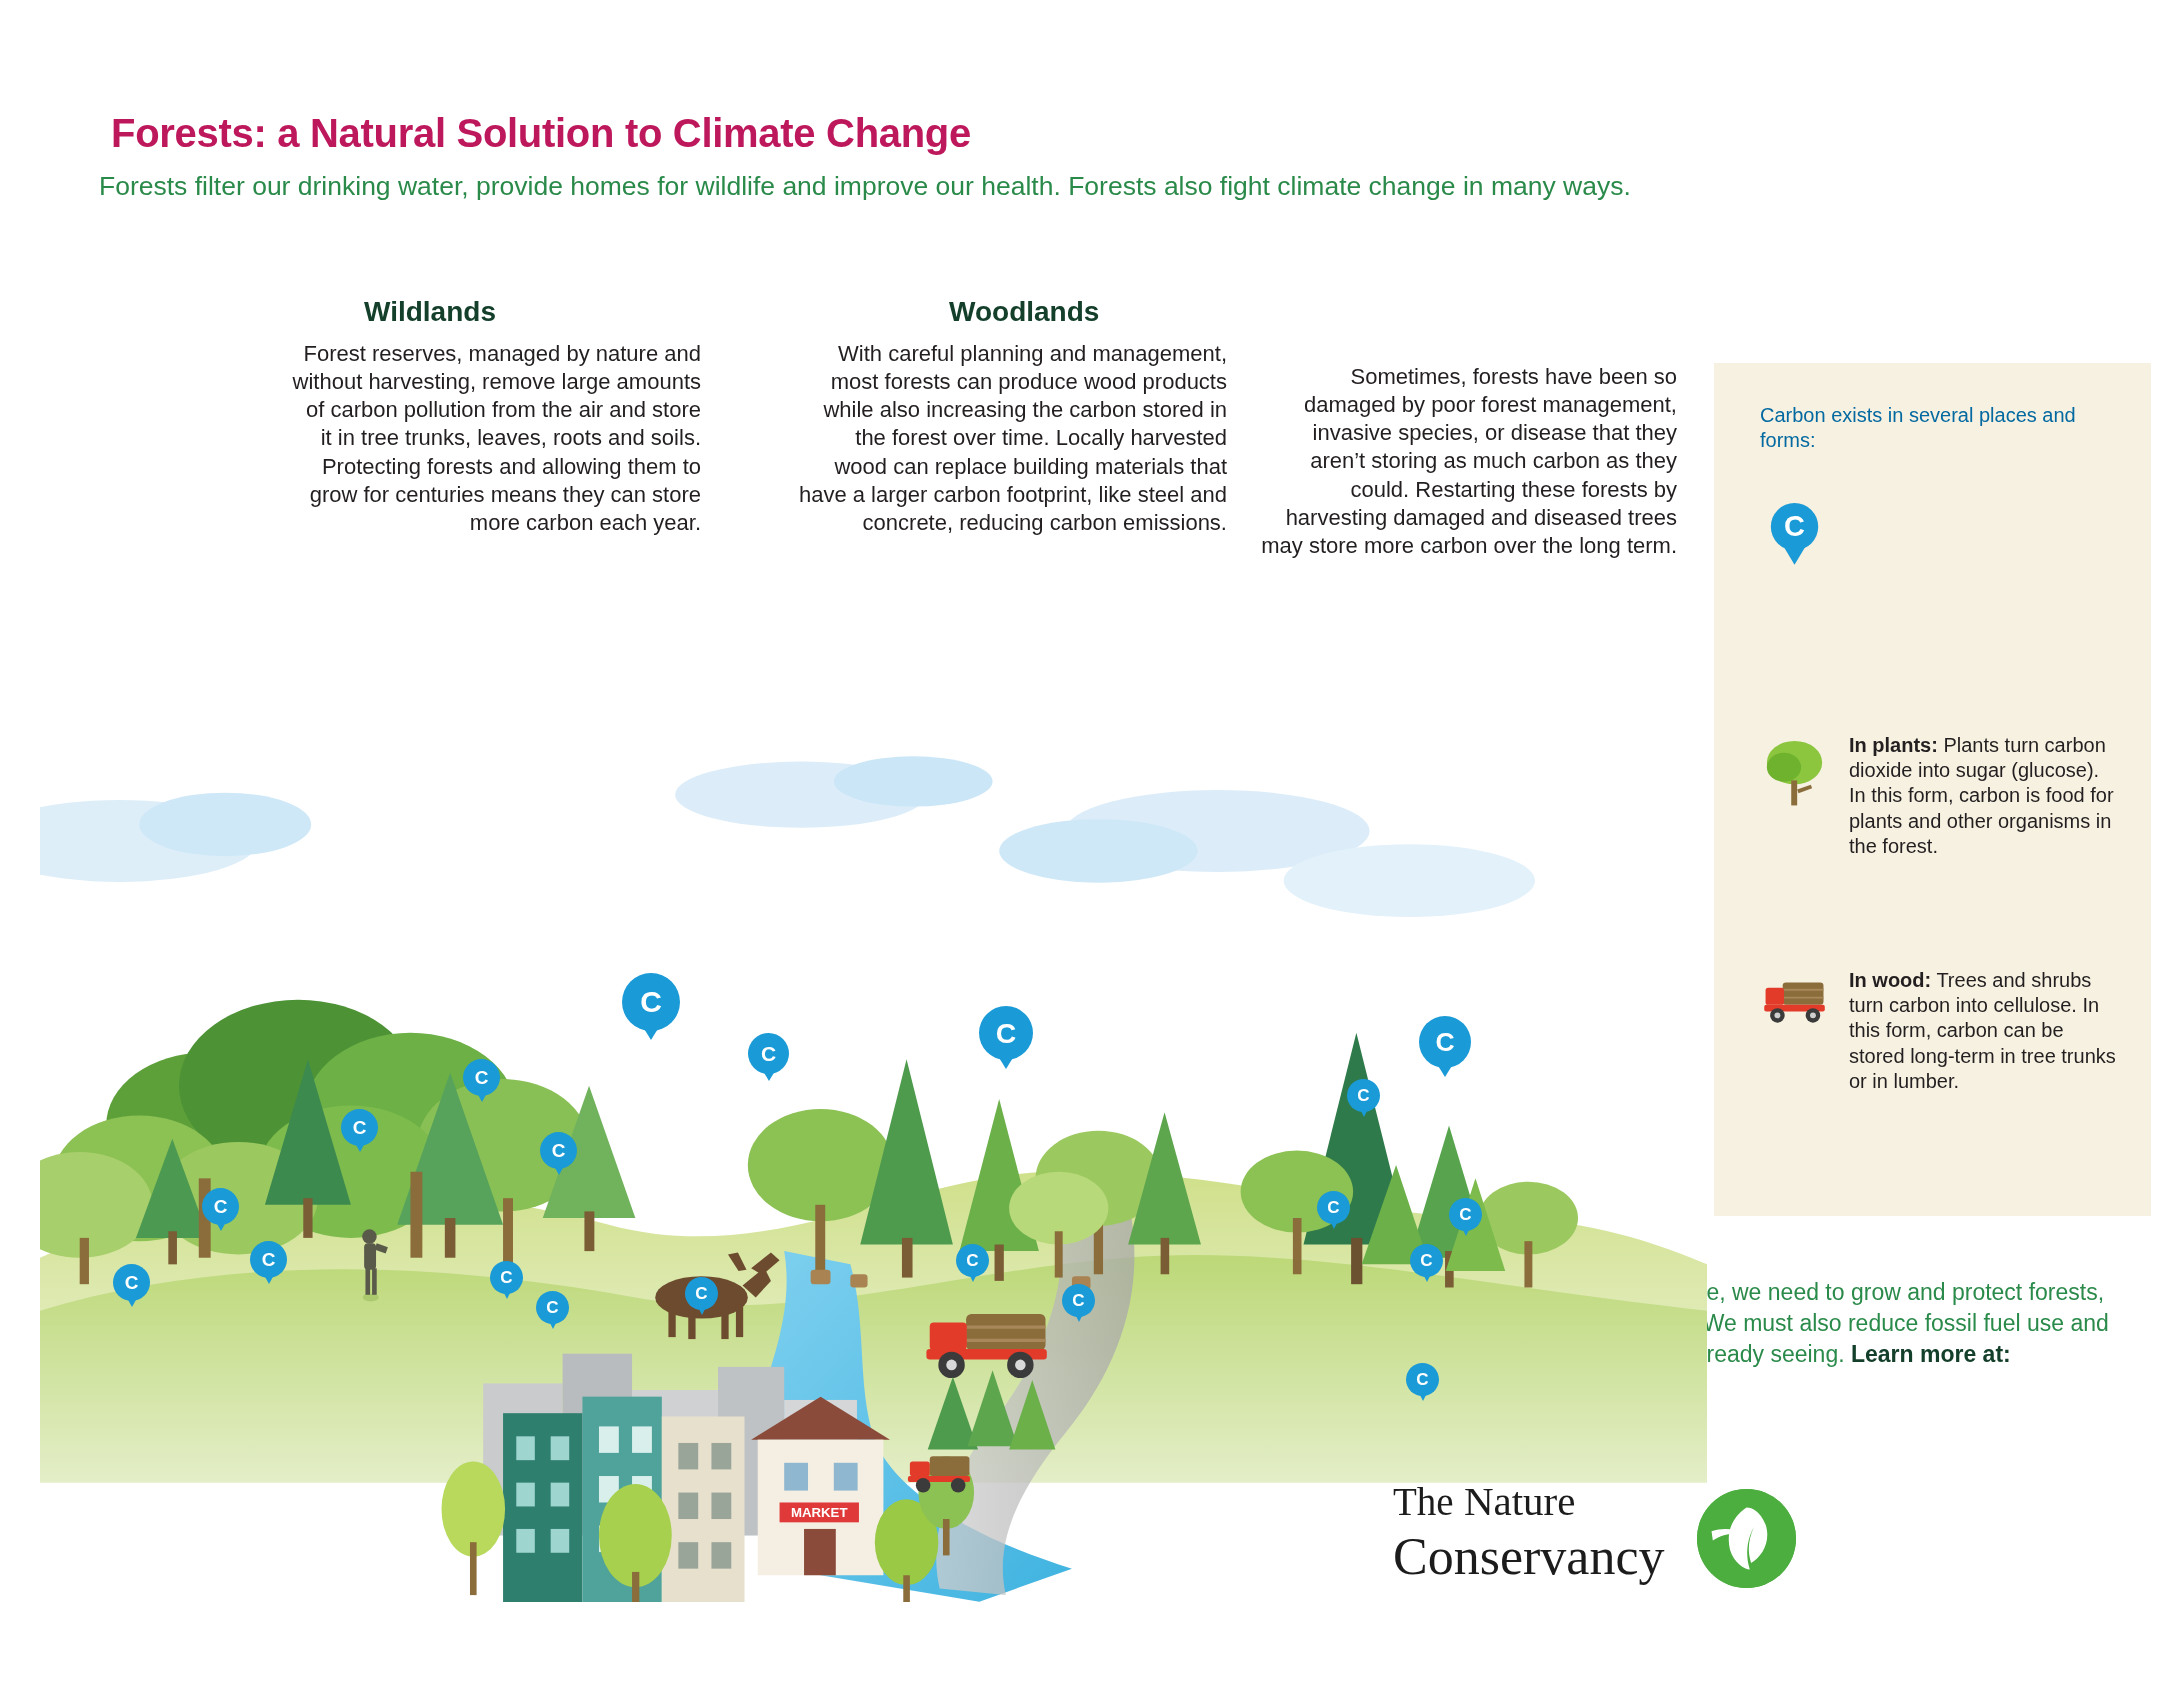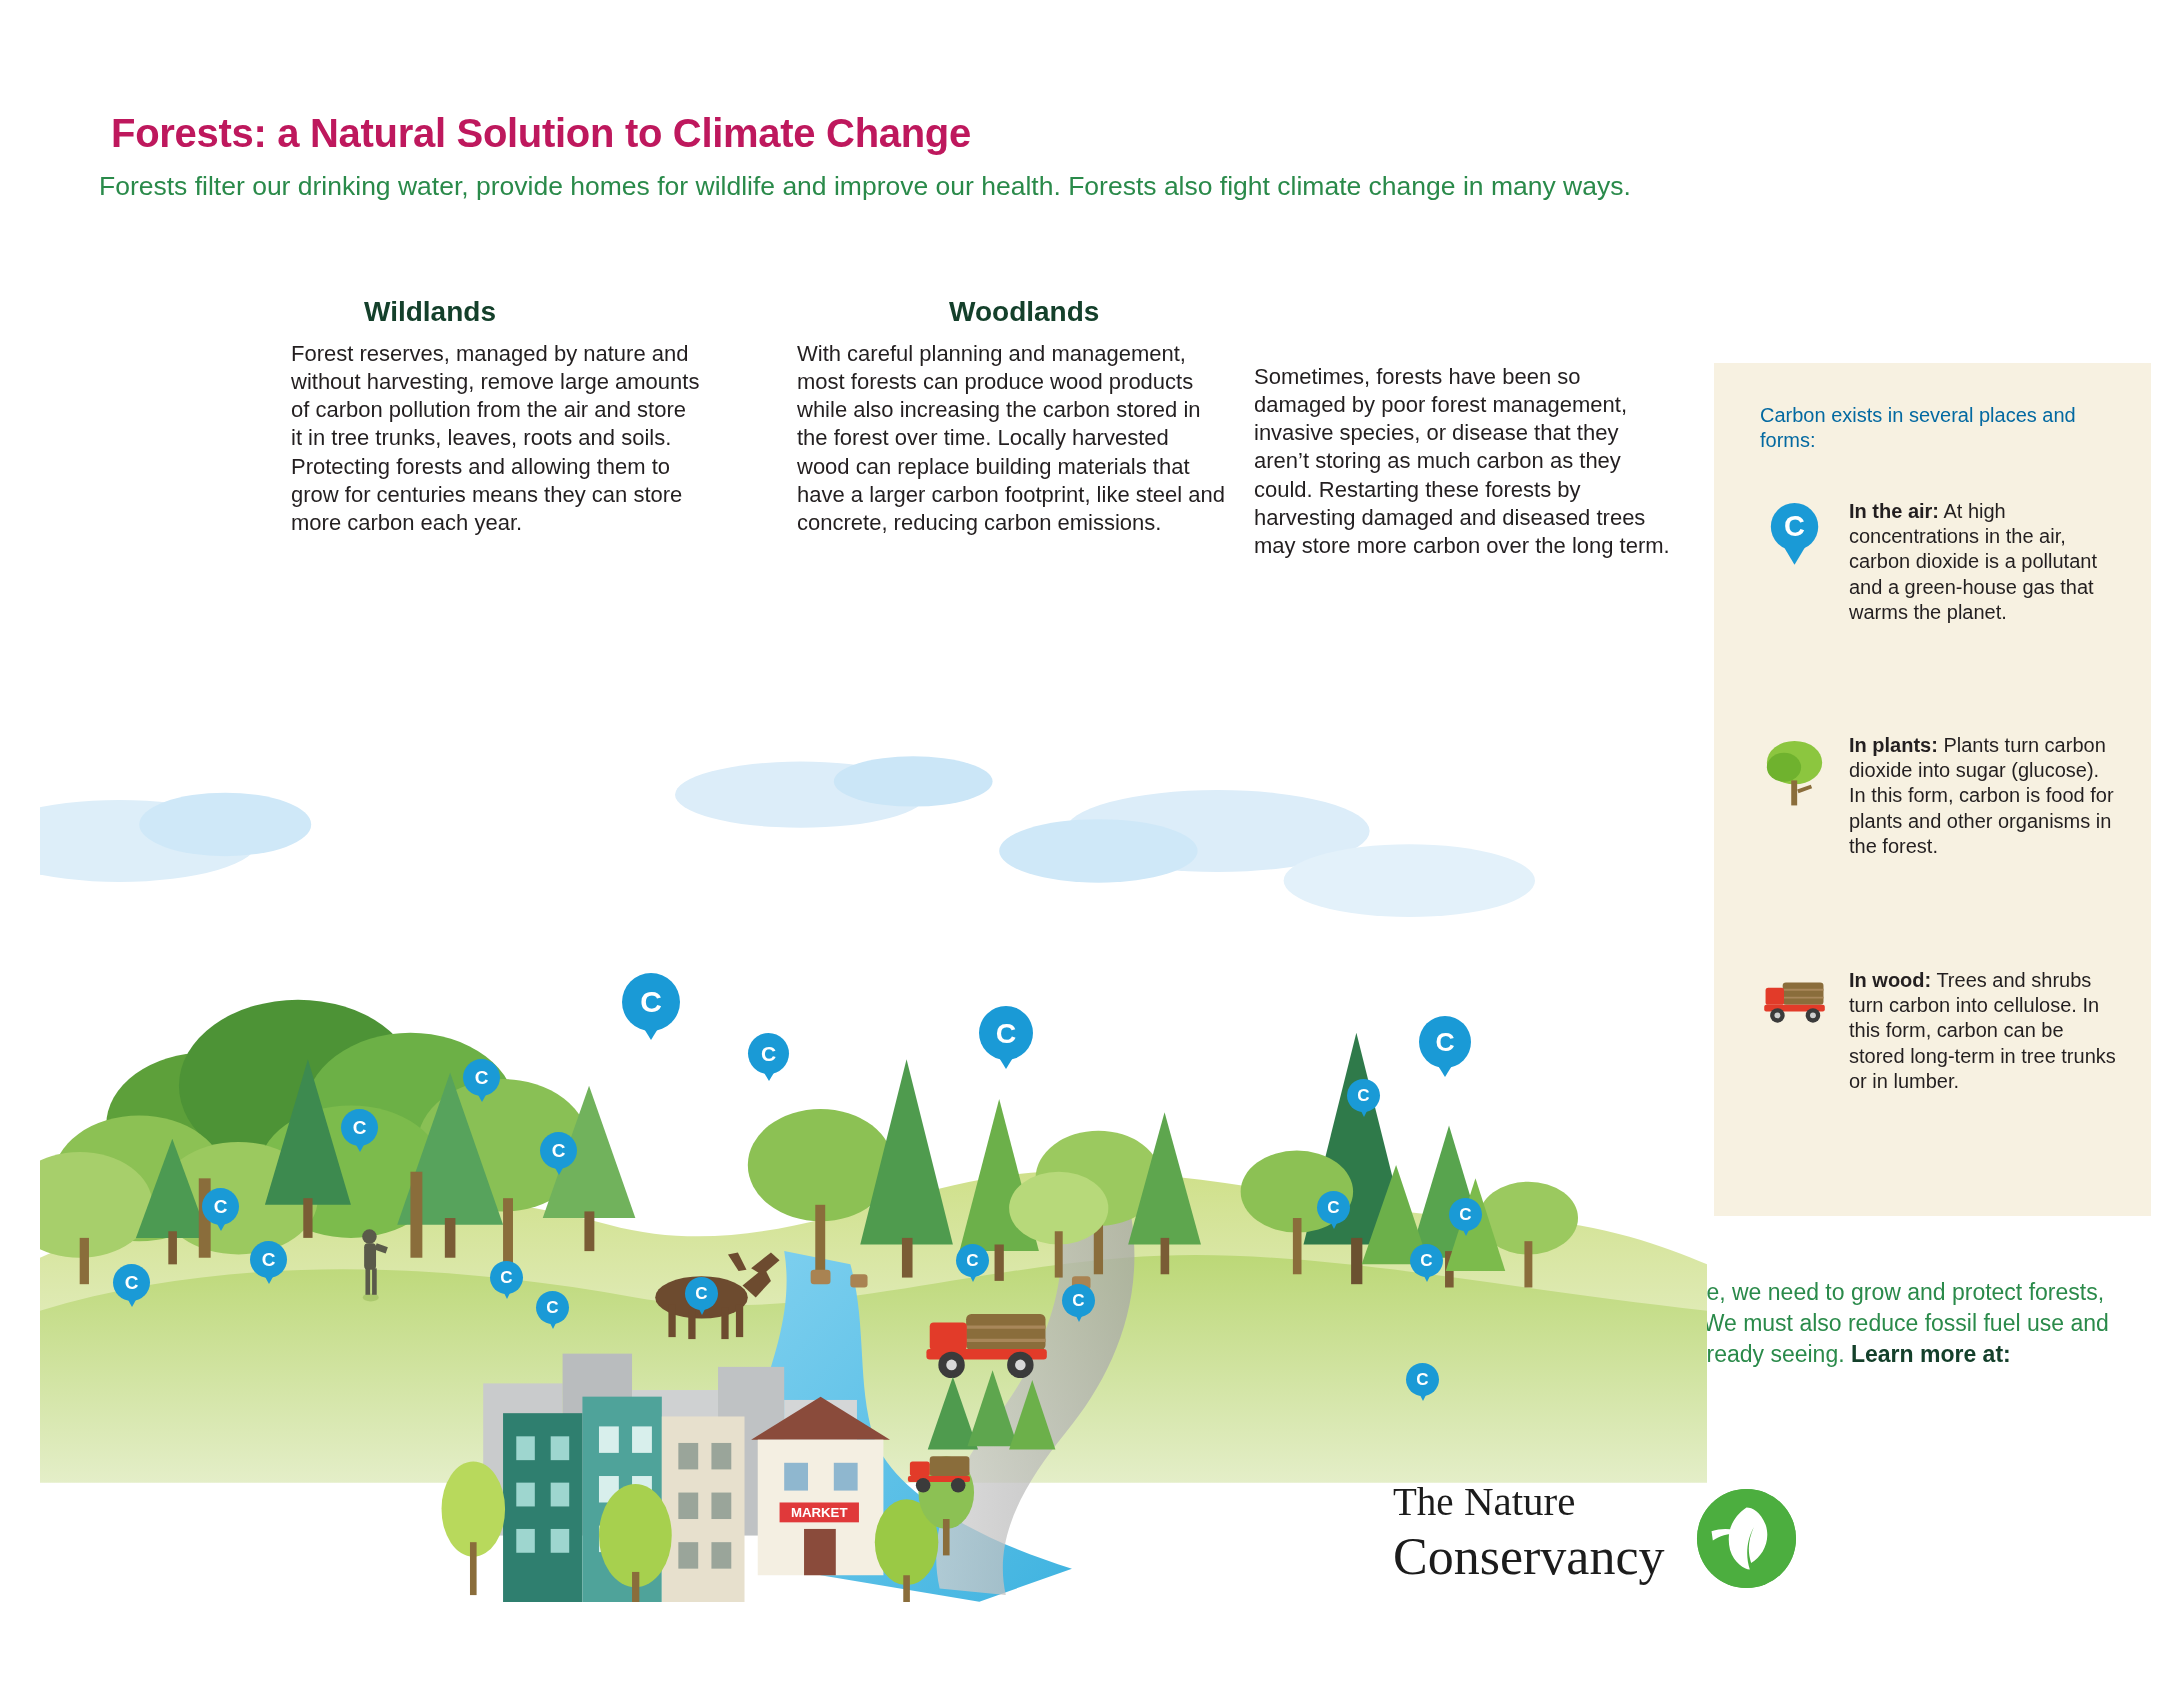--- a/index.html
+++ b/index.html
@@ -42,20 +42,21 @@
   .col-heading {
     font-size: 28px;
     font-weight: bold;
     color: #14402b;
     margin-bottom: 12px;
   }
   .col-body {
     font-size: 22px;
     line-height: 1.28;
     color: #231f20;
+    text-align: right;
   }
 
   #col-wildlands {
     position: absolute;
     left: 291px;
     top: 296px;
     width: 410px;
   }
   #col-wildlands .col-heading {
     text-align: center;
@@ -242,23 +243,20 @@
 <div id="legend-panel">
   <div id="legend-intro">Carbon exists in several places and forms:</div>
 
   <div class="legend-item" id="legend-item-air">
     <div class="li-icon">
       <svg width="73" height="79" viewBox="0 0 110 120">
         <circle cx="52" cy="42" r="36" fill="#1a9ad6"></circle>
         <text x="52" y="56" font-family="Liberation Sans, sans-serif" font-size="44" font-weight="bold" fill="#ffffff" text-anchor="middle">C</text>
         <polygon points="34,70 70,70 52,100" fill="#1a9ad6"></polygon>
       </svg>
-    </div>
-    <div class="li-text">
-      <b>In the air:</b><span> At high concentrations in the air, carbon dioxide is a pollutant and a green-house gas that warms the planet.</span>
     </div>
   </div>
 
   <div class="legend-item" id="legend-item-plants">
     <div class="li-icon">
       <svg width="73" height="79" viewBox="0 0 110 120">
         <ellipse cx="52" cy="45" rx="42" ry="33" fill="#8cc63f"></ellipse>
         <ellipse cx="36" cy="52" rx="26" ry="22" fill="#6fb22e"></ellipse>
         <rect x="47" y="72" width="9" height="38" fill="#8a6d3b"></rect>
         <rect x="56" y="86" width="22" height="6" fill="#8a6d3b" transform="rotate(-20 56 86)"></rect>

